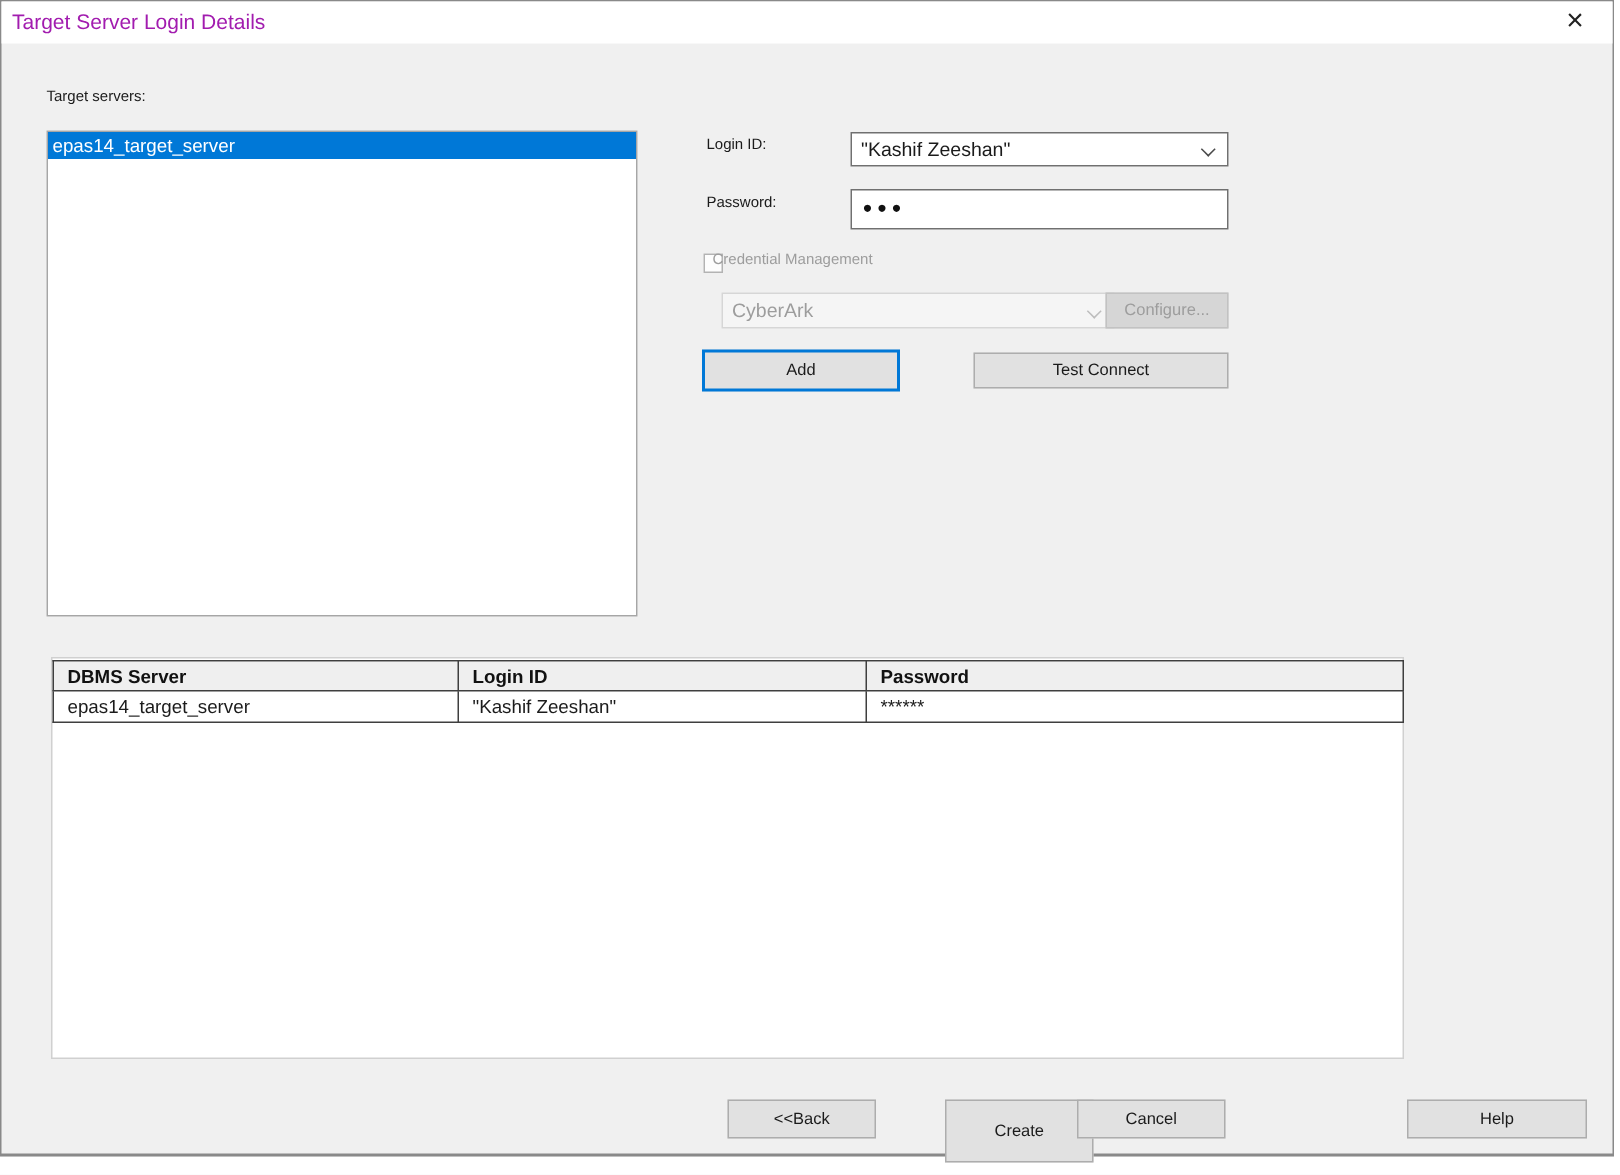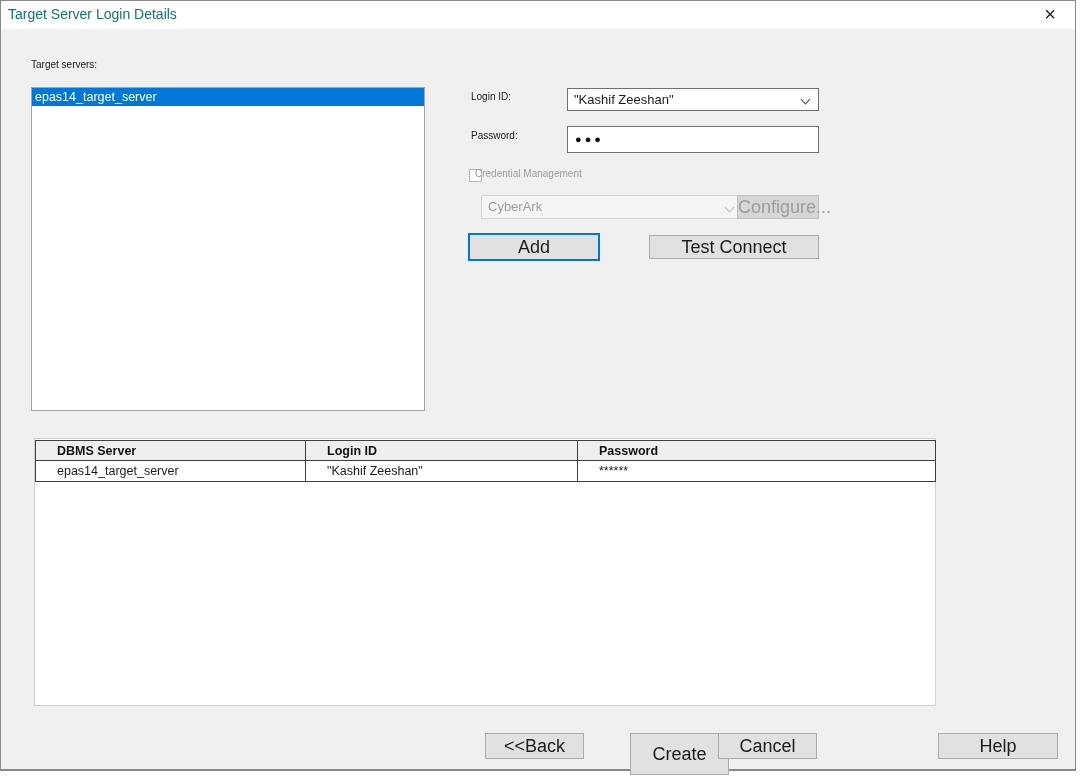--- a/index.html
+++ b/index.html
@@ -7,21 +7,21 @@
   body { font-family: "Liberation Sans", sans-serif; position: relative; }
 
   .dialog {
     position: absolute; left: 0; top: 0; width: 1076px; height: 771px;
     background: #f0f0f0; border: 1px solid #898989; border-bottom-width: 2px;
   }
   .titlebar {
     position: absolute; left: 0; top: 0; right: 0; height: 28px; background: #ffffff;
   }
   .title-text {
-    position: absolute; left: 7px; top: 5px; font-size: 14px; color: #0f766e; white-space: nowrap;
+    position: absolute; left: 7px; top: 5px; font-size: 14px; color: #a21caf; white-space: nowrap;
   }
   .close-btn {
     position: absolute; right: 10px; top: 0px; width: 30px; height: 26px;
     font-size: 20px; font-weight: 300; color: #222; text-align: center; line-height: 26px;
     background: transparent; border: none; cursor: default;
   }
 
   .label { position: absolute; font-size: 10px; color: #1b1b1b; white-space: nowrap; }
   .label-disabled { color: #9d9d9d; }
 
@@ -56,34 +56,34 @@
     line-height: 25px; padding-left: 7px;
   }
 
   .checkbox {
     position: absolute; left: 468px; top: 168px; width: 13px; height: 13px;
     background: #fdfdfd; border: 1px solid #b3b3b3;
   }
 
   .btn {
     position: absolute; background: #e1e1e1; border: 1px solid #adadad;
-    font-family: "Liberation Sans", sans-serif; font-size: 18px; color: #1b1b1b;
+    font-family: "Liberation Sans", sans-serif; font-size: 11px; color: #1b1b1b;
     text-align: center; cursor: default;
   }
   .btn.default { border: 2px solid #0078d7; }
   .btn.disabled { background: #d6d6d6; border-color: #c2c2c2; color: #9d9d9d; }
 
   
   .table-wrap {
     position: absolute; left: 33px; top: 437px; width: 902px; height: 268px;
     background: #ffffff; border: 1px solid #d0d0d0;
   }
   table.grid { border-collapse: collapse; margin: 1px 0 0 0; table-layout: fixed; width: 900px; }
   table.grid th, table.grid td {
-    border: 1px solid #3f3f3f; padding: 0 21px; text-align: left;
+    border: 1px solid #3f3f3f; padding: 0 9px; text-align: left;
     font-size: 12.5px; white-space: nowrap; overflow: hidden;
   }
   table.grid th { background: #efefef; font-weight: bold; height: 20px; color: #111; }
   table.grid td { background: #ffffff; height: 21px; color: #1b1b1b; }
   .col-0 { width: 270px; } .col-1 { width: 272px; } .col-2 { width: 358px; }
 </style>
 </head>
 <body>
 
 <div class="dialog">

